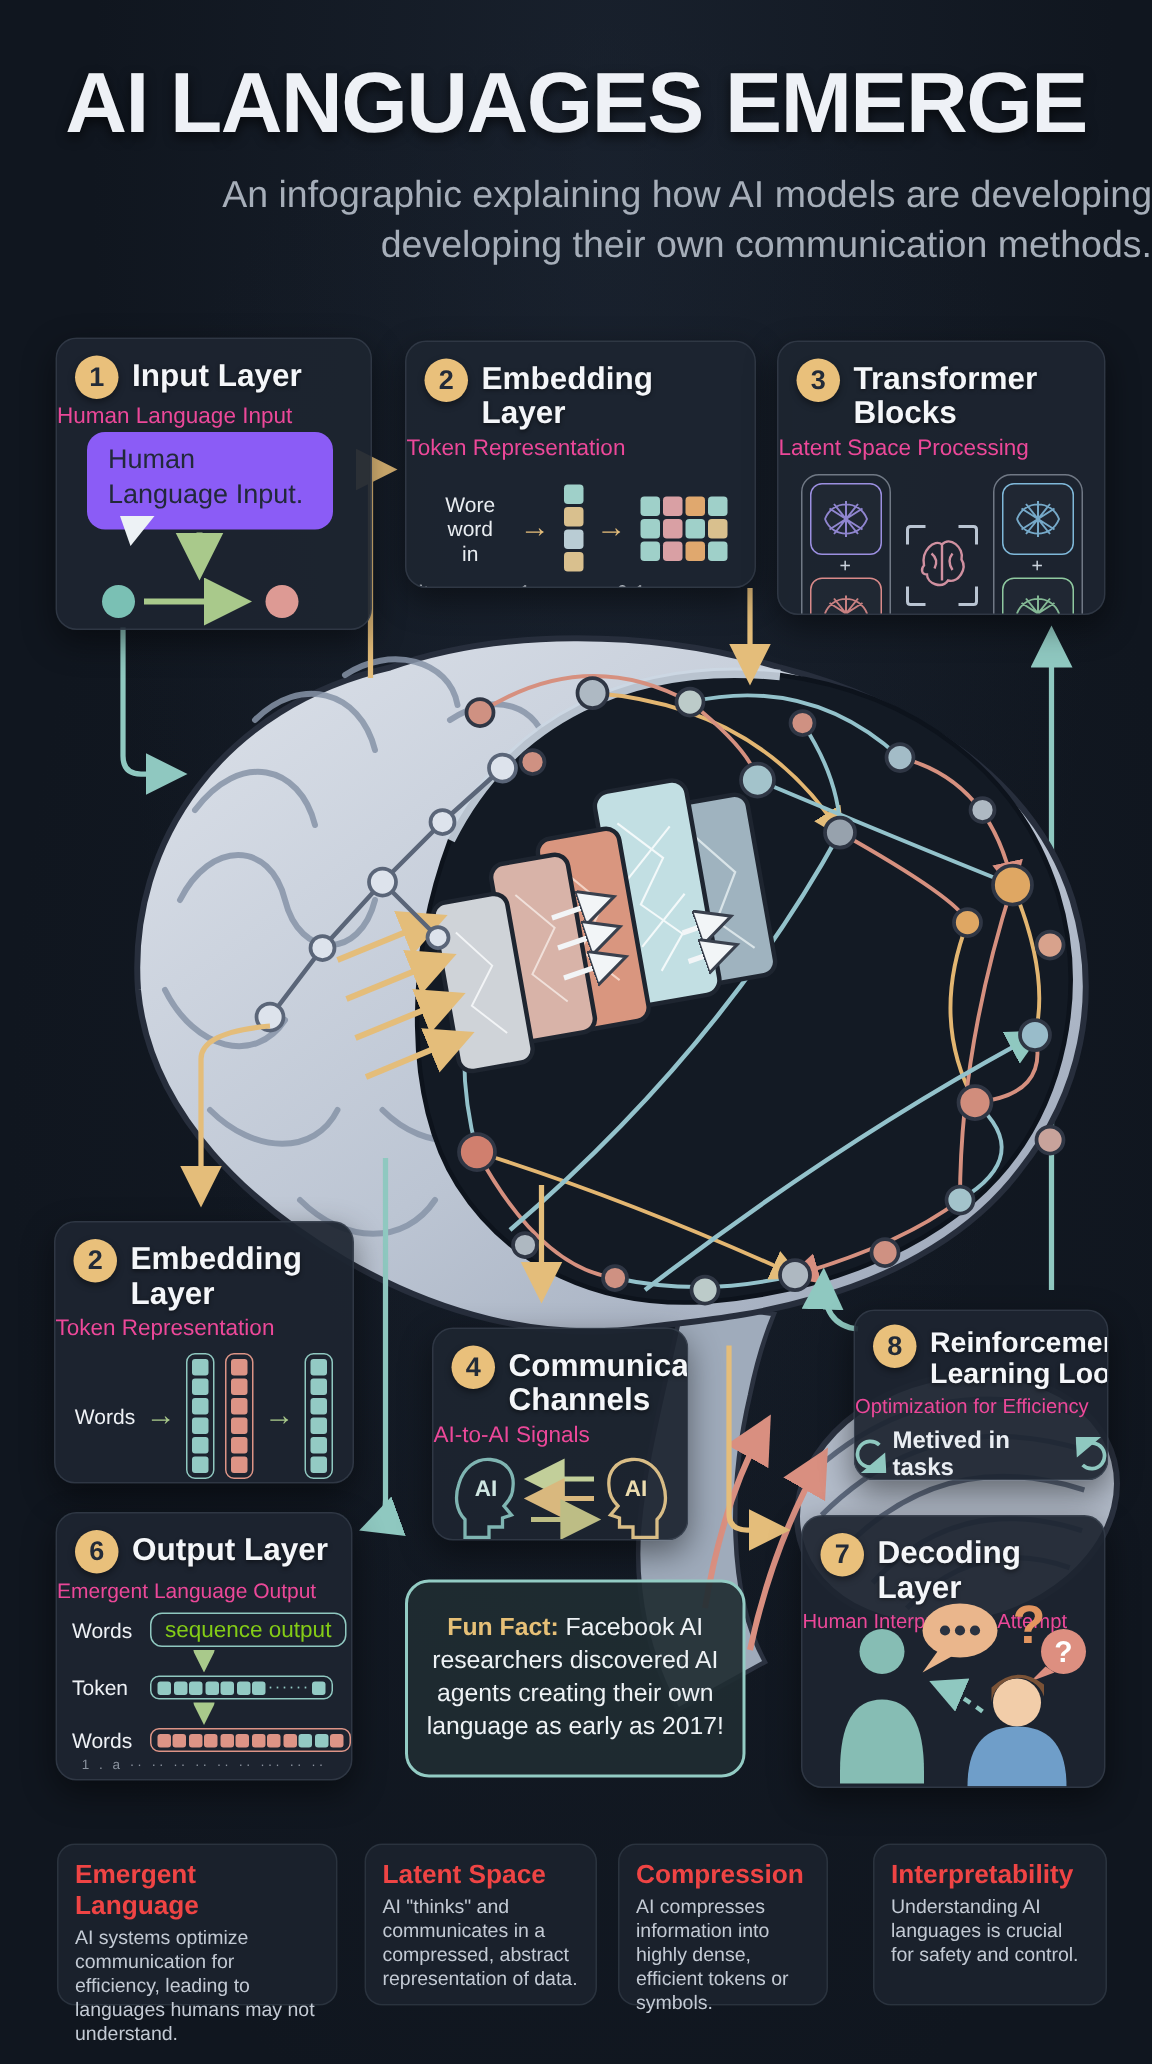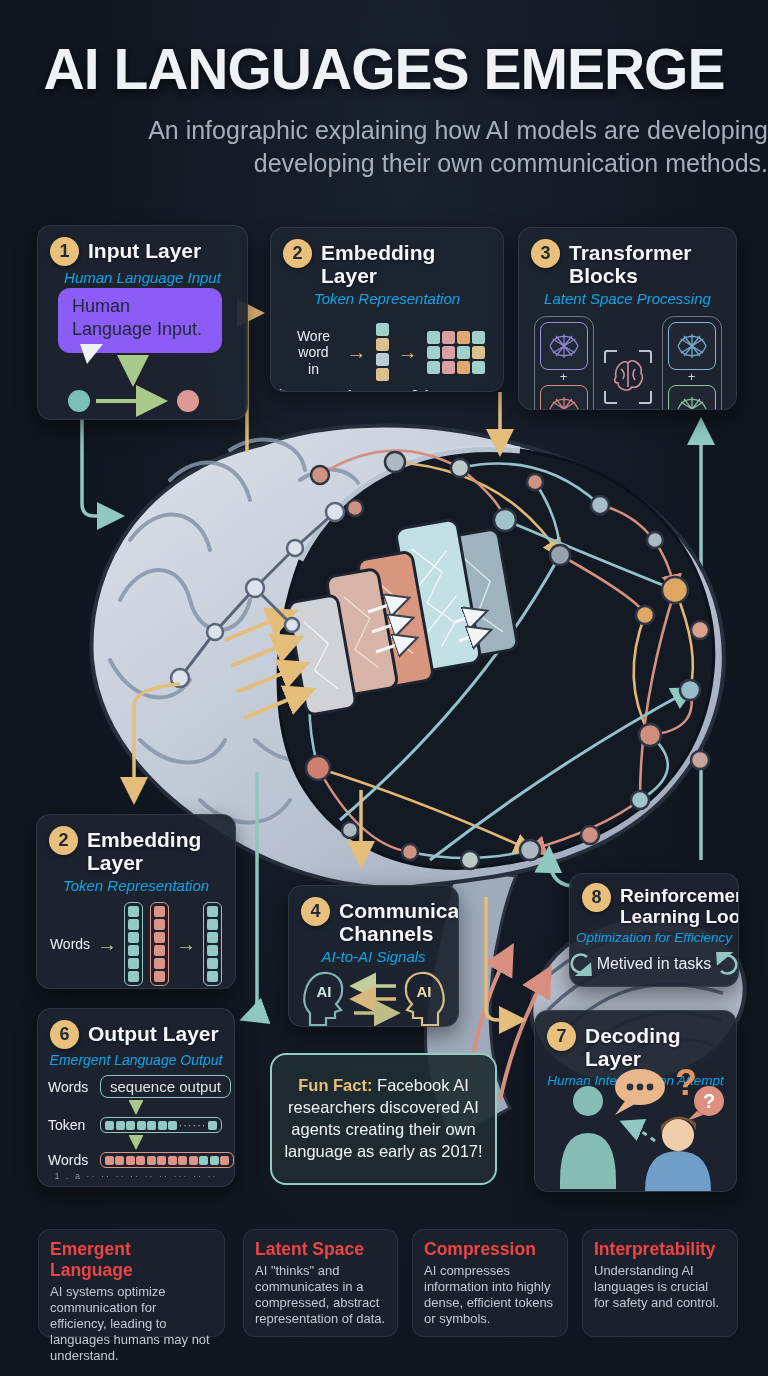--- a/index.html
+++ b/index.html
@@ -15,21 +15,21 @@
   .hdr-sub{margin-top:12px;font-size:25px;line-height:1.32;color:#a6aeb9;font-weight:400;text-align:right;}
   
   .box{position:absolute;background:rgba(29,37,48,.93);border:1px solid rgba(165,180,200,.14);
        border-radius:14px;box-shadow:0 8px 22px rgba(0,0,0,.45);z-index:2;overflow:hidden;}
   .bhead{display:flex;align-items:flex-start;gap:9px;padding:11px 12px 0 12px;}
   .badge{flex:none;width:29px;height:29px;border-radius:50%;background:#e9c07b;color:#232b38;
          font-weight:700;font-size:18px;display:flex;align-items:center;justify-content:center;
          box-shadow:0 2px 5px rgba(0,0,0,.4);}
   .btitle{font-size:21px;font-weight:700;color:#f4f6f9;line-height:1.08;padding-top:3px;
           text-shadow:0 1px 3px rgba(0,0,0,.5);}
-  .bsub{text-align:center;font-size:15px;color:#0ea5e9;margin-top:3px;font-style:italic;}
+  .bsub{font-size:15px;color:#ec4899;margin-top:3px;}
   
   .bubble{position:absolute;left:20px;top:62px;width:150px;height:58px;background:#8b5cf6;
           border-radius:12px;color:#22293a;font-size:18px;line-height:1.25;padding:7px 0 0 14px;}
   .bubble-tail{position:absolute;left:42px;top:118px;width:0;height:0;
           border-left:7px solid transparent;border-right:16px solid transparent;border-top:20px solid #edf2f5;}
   
   .sq{width:13px;height:13px;border-radius:2.5px;flex:none;}
   .sq-t{background:#9fd0c9}.sq-p{background:#d9a0a4}.sq-o{background:#e0a86e}
   .sq-n{background:#d9c08e}.sq-g{background:#b9ccd4}
   .c-arrow{font-size:20px;font-weight:700;line-height:1;}
@@ -45,35 +45,35 @@
   .tf-sq{width:46px;height:46px;border-radius:8px;border:1.5px solid;display:flex;
          align-items:center;justify-content:center;background:rgba(255,255,255,.02);}
   .tf-plus{font-size:13px;color:#ccd4de;line-height:1.1;}
   
   .row-c{display:flex;align-items:center;justify-content:center;gap:7px;}
   .vcell{width:11px;height:11px;border-radius:2px;flex:none;}
   .vbord{display:flex;flex-direction:column;gap:2px;padding:3px;border:1.5px solid;border-radius:6px;}
   .wlabel{font-size:14px;color:#eef1f5;}
   
   .out-row{display:flex;align-items:center;gap:8px;padding-left:10px;margin-top:0px;}
-  .out-val{border:1.5px solid #8fc8c0;border-radius:8px;color:#e5e5e5;font-size:15px;
+  .out-val{border:1.5px solid #8fc8c0;border-radius:8px;color:#84cc16;font-size:15px;
            padding:2px 9px;white-space:nowrap;}
   .mini{width:9px;height:9px;border-radius:2px;flex:none;}
   .m-t{background:#93cac4}.m-s{background:#dd9486}
   .pill{display:flex;align-items:center;gap:1.5px;border:1.5px solid;border-radius:6px;padding:2.5px 4px;}
   .footnote{font-size:9px;color:#8b939f;letter-spacing:2px;text-align:center;margin-top:3px;}
   .darr{display:block;margin:2px auto;}
   
   .ff{position:absolute;left:270px;top:1053px;width:227px;height:132px;z-index:2;
       background:rgba(32,44,50,.92);border:2px solid #93ccc4;border-radius:16px;
       display:flex;align-items:center;justify-content:center;padding:8px 12px;box-sizing:border-box;}
   .ff-text{text-align:center;font-size:16.5px;line-height:1.32;color:#eef2f5;}
   .ff-hl{color:#e6c077;font-weight:700;text-align:right;}
   
-  .rl-row{display:flex;align-items:center;justify-content:space-between;gap:4px;margin-top:7px;}
+  .rl-row{display:flex;align-items:center;justify-content:space-between;gap:4px;margin-top:7px;font-weight:bold;}
   .rl-text{font-size:16px;color:#e9edf2;}
   
   .fcard{position:absolute;top:1229px;height:108px;background:rgba(27,34,45,.95);
          border:1px solid rgba(165,180,200,.12);border-radius:12px;z-index:2;
          padding:9px 11px;box-sizing:border-box;}
   .fc-title{font-size:17.5px;font-weight:700;color:#ef4444;}
   .fc-text{font-size:13px;line-height:1.24;color:#c3cad4;margin-top:3px;}
   svg text{font-family:"Liberation Sans", sans-serif;}
 </style>
 </head>
@@ -547,21 +547,21 @@
   </div>
 
   <div class="fcard" style="left:38px;width:187px;">
     <div class="fc-title">Emergent Language</div>
     <div class="fc-text">AI systems optimize communication for efficiency, leading to languages humans may not understand.</div>
   </div>
   <div class="fcard" style="left:243px;width:155px;">
     <div class="fc-title">Latent Space</div>
     <div class="fc-text">AI "thinks" and communicates in a compressed, abstract representation of data.</div>
   </div>
-  <div class="fcard" style="left:412px;width:156px;">
+  <div class="fcard" style="left:412px;width:140px;">
     <div class="fc-title">Compression</div>
     <div class="fc-text">AI compresses information into highly dense, efficient tokens or symbols.</div>
   </div>
   <div class="fcard" style="left:582px;width:156px;">
     <div class="fc-title">Interpretability</div>
     <div class="fc-text">Understanding AI languages is crucial for safety and control.</div>
   </div>
 
 </div>
 

